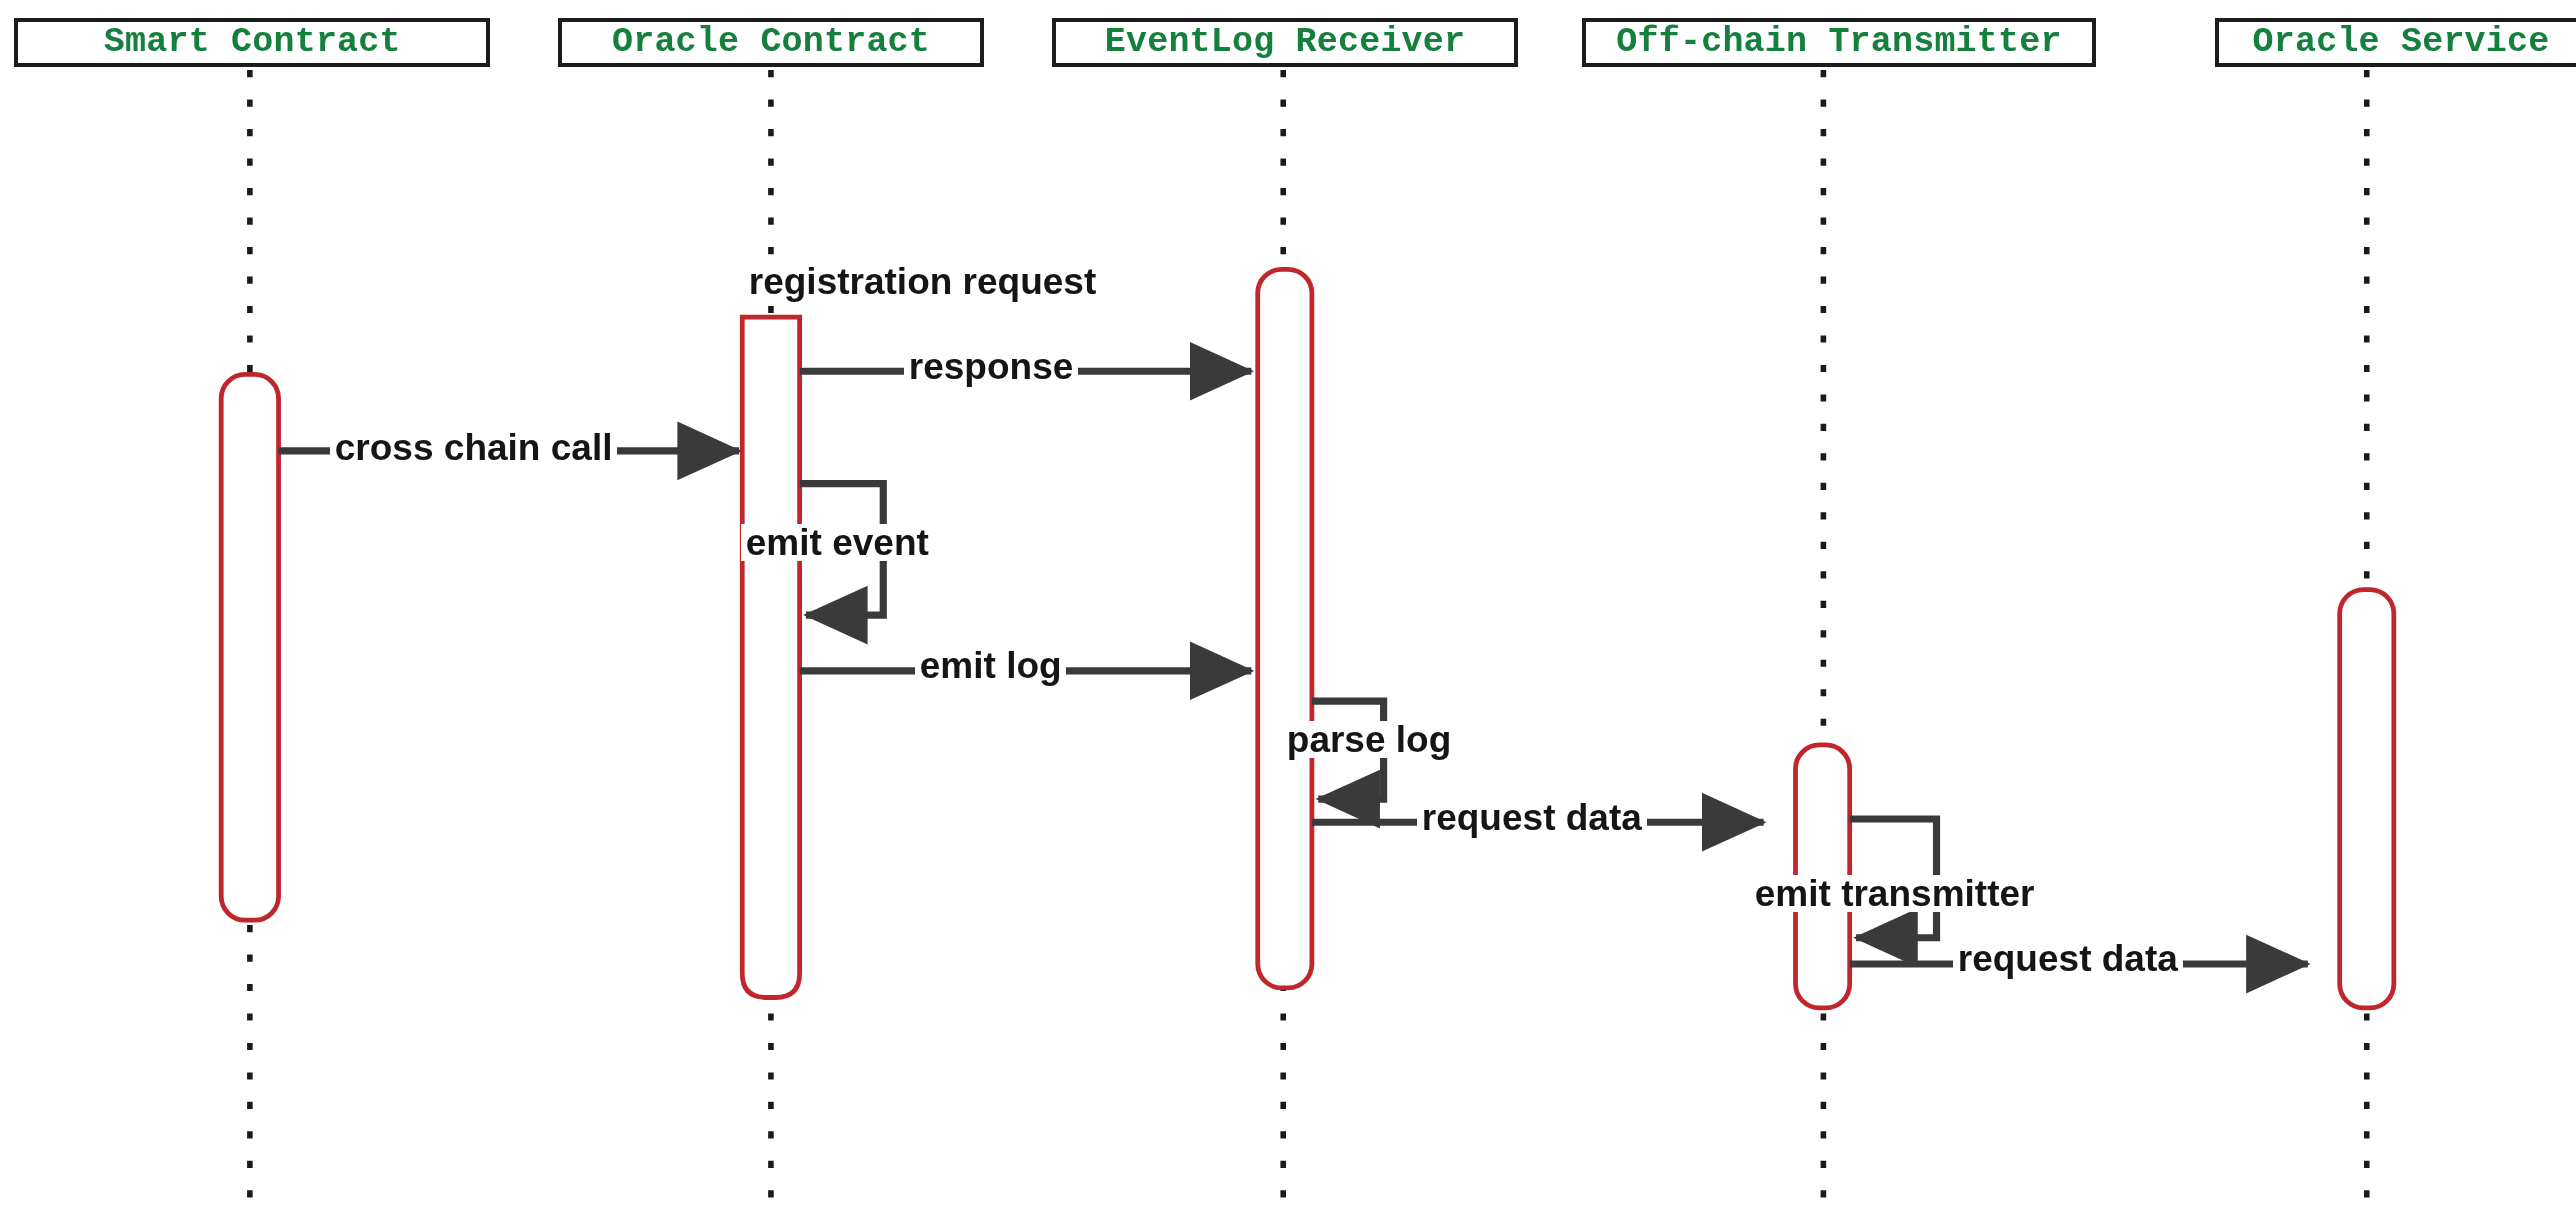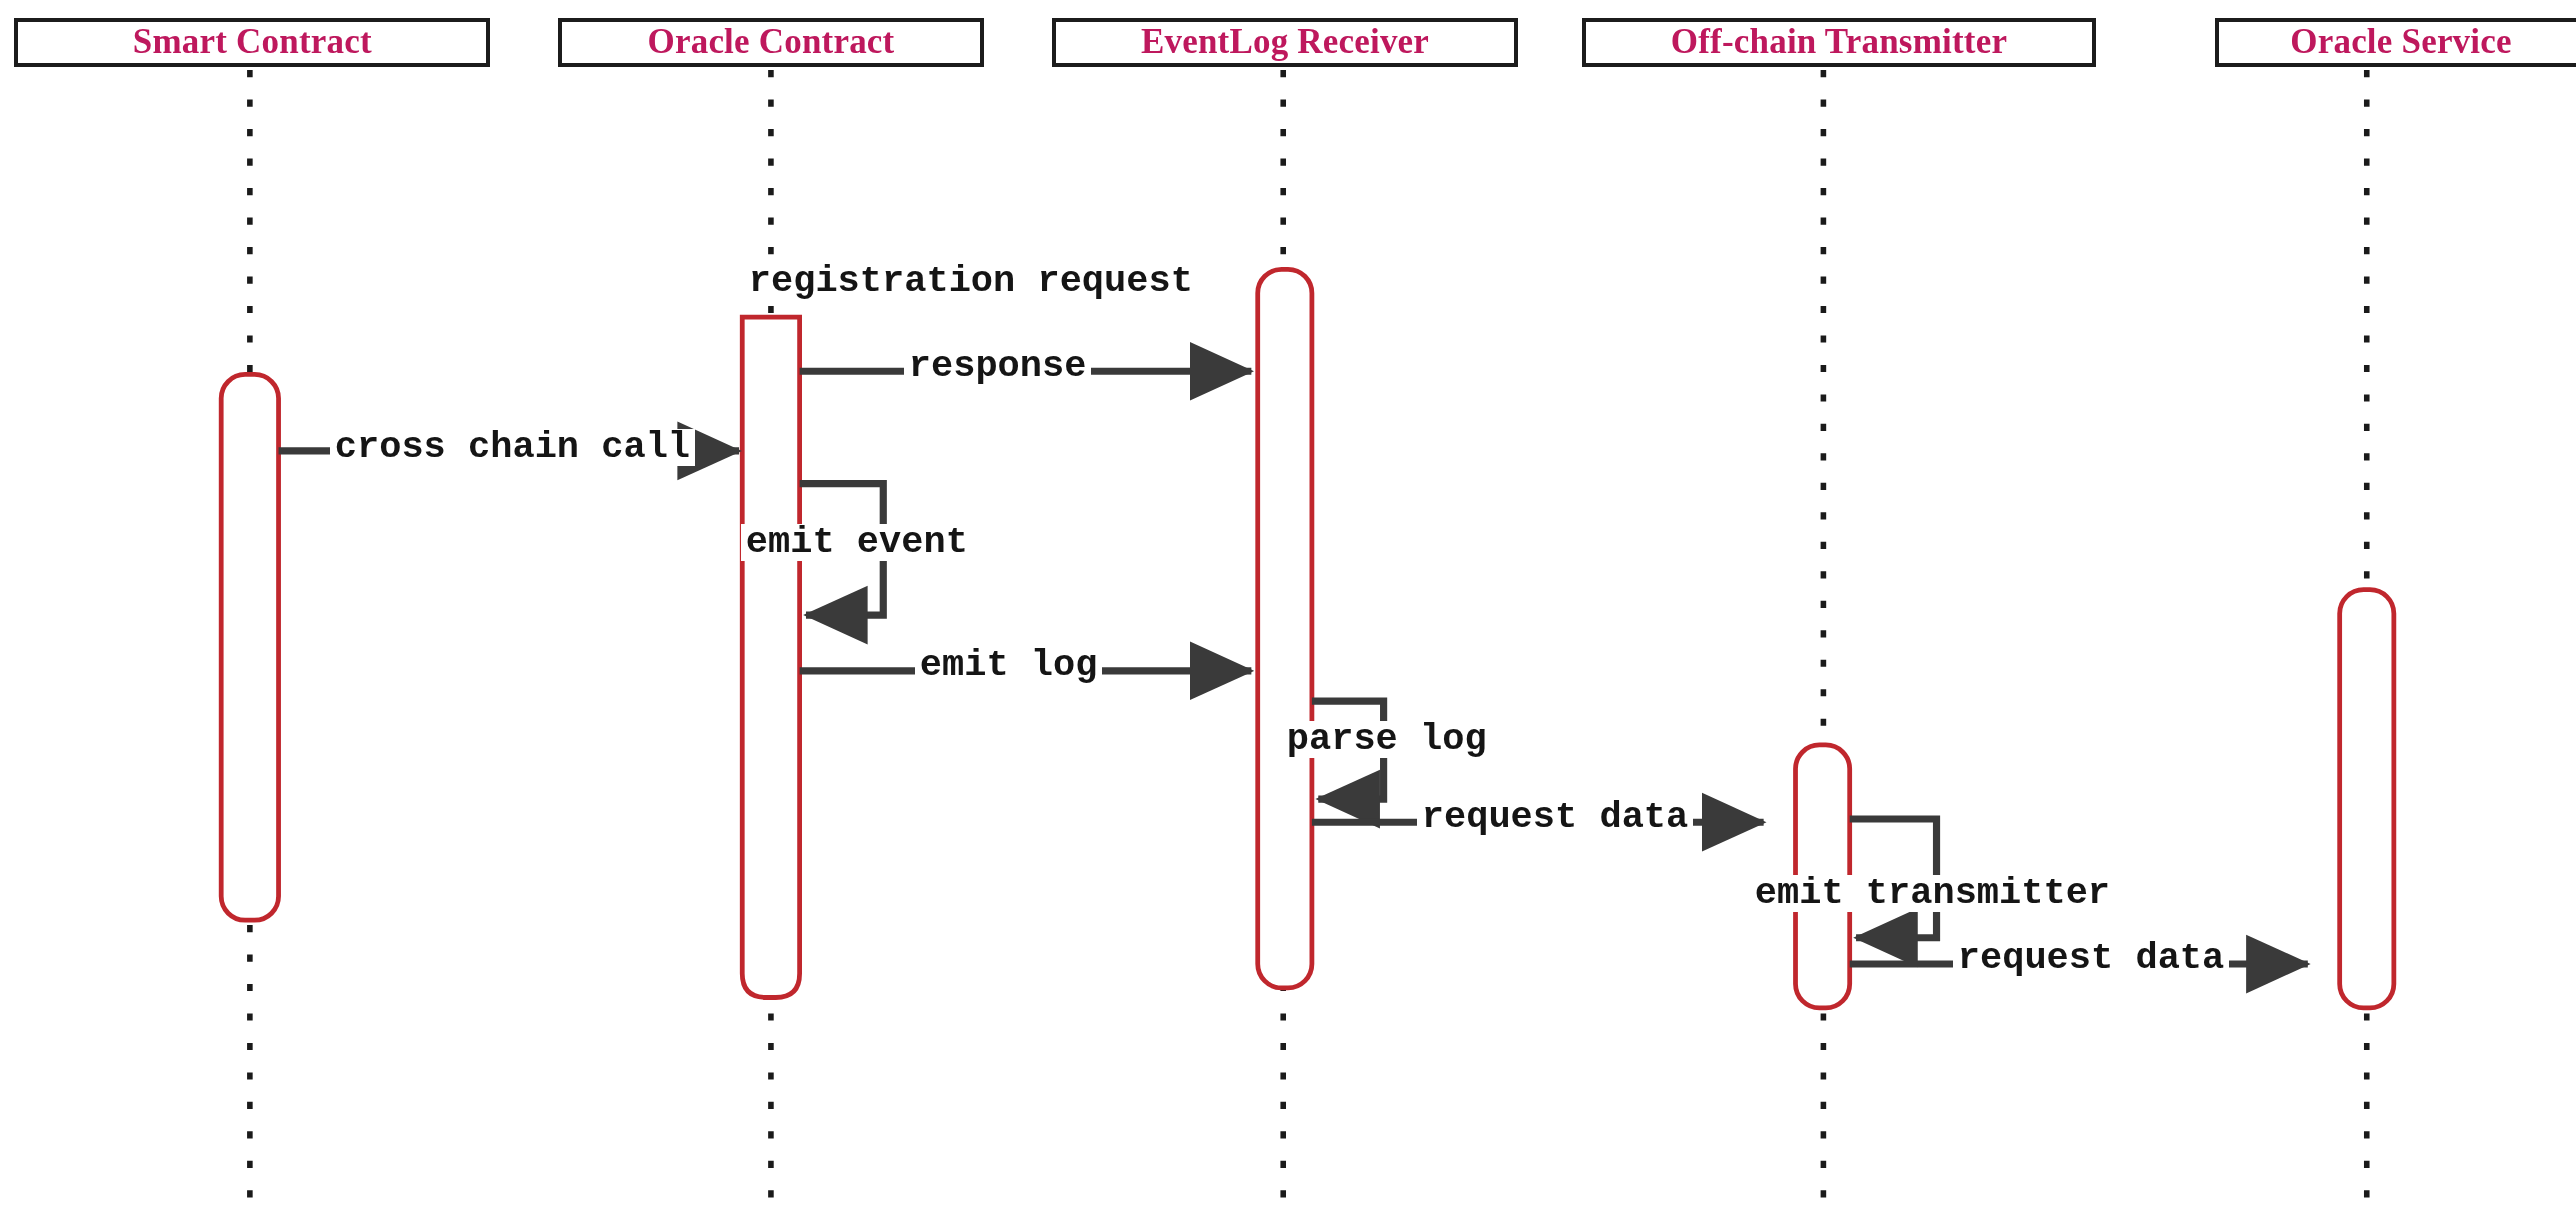--- a/index.html
+++ b/index.html
@@ -11,30 +11,30 @@
   #stage{position:relative;width:2576px;height:1215px;background:#fff;}
   svg#diagram{position:absolute;left:0;top:0;width:2576px;height:1215px;}
 
   .hdr-box{
     position:absolute;background:#ffffff;
     border:4.8px solid #1c1c1c;
     box-sizing:border-box;
     display:flex;align-items:center;justify-content:center;
   }
   .hdr-label{
-    font-family:Liberation Serif, serif;
+    font-family:Liberation Mono, monospace;
     font-weight:bold;
     font-size:35px;
-    color:#be185d;
+    color:#15803d;
     white-space:nowrap;
     letter-spacing:0.2px;
   }
   .msg-label{
     position:absolute;
-    font-family:Liberation Mono, monospace;
+    font-family:Liberation Sans, sans-serif;
     font-weight:bold;
     font-size:37px;
     color:#151515;
     white-space:nowrap;
     background:#ffffff;
     padding:0 4.8px;
     line-height:1.0;
   }
 </style>
 </head>

